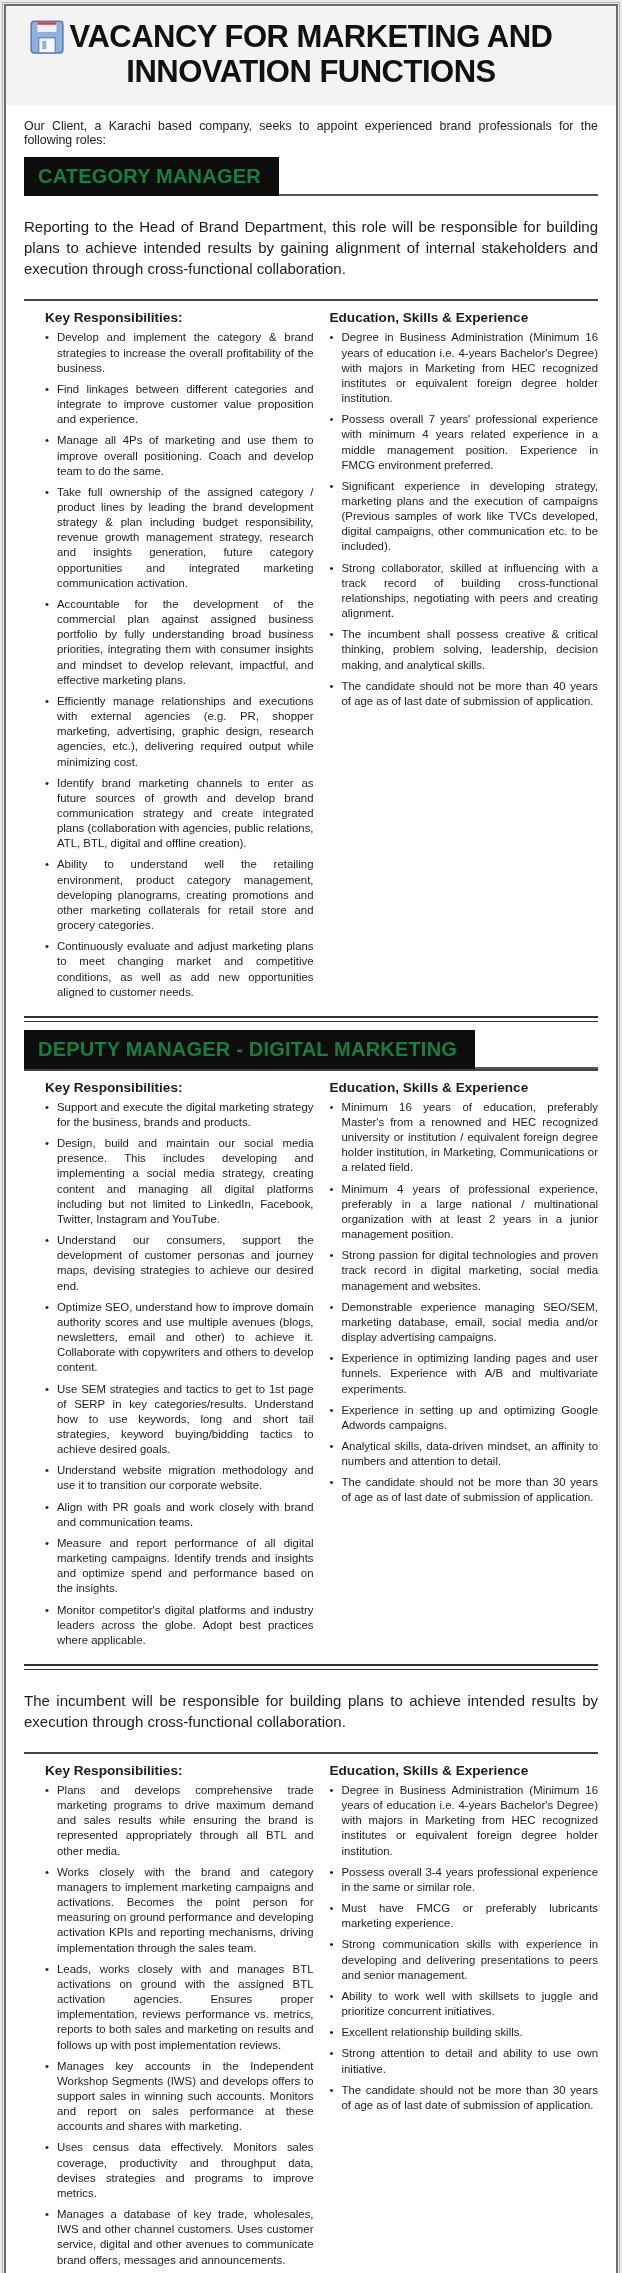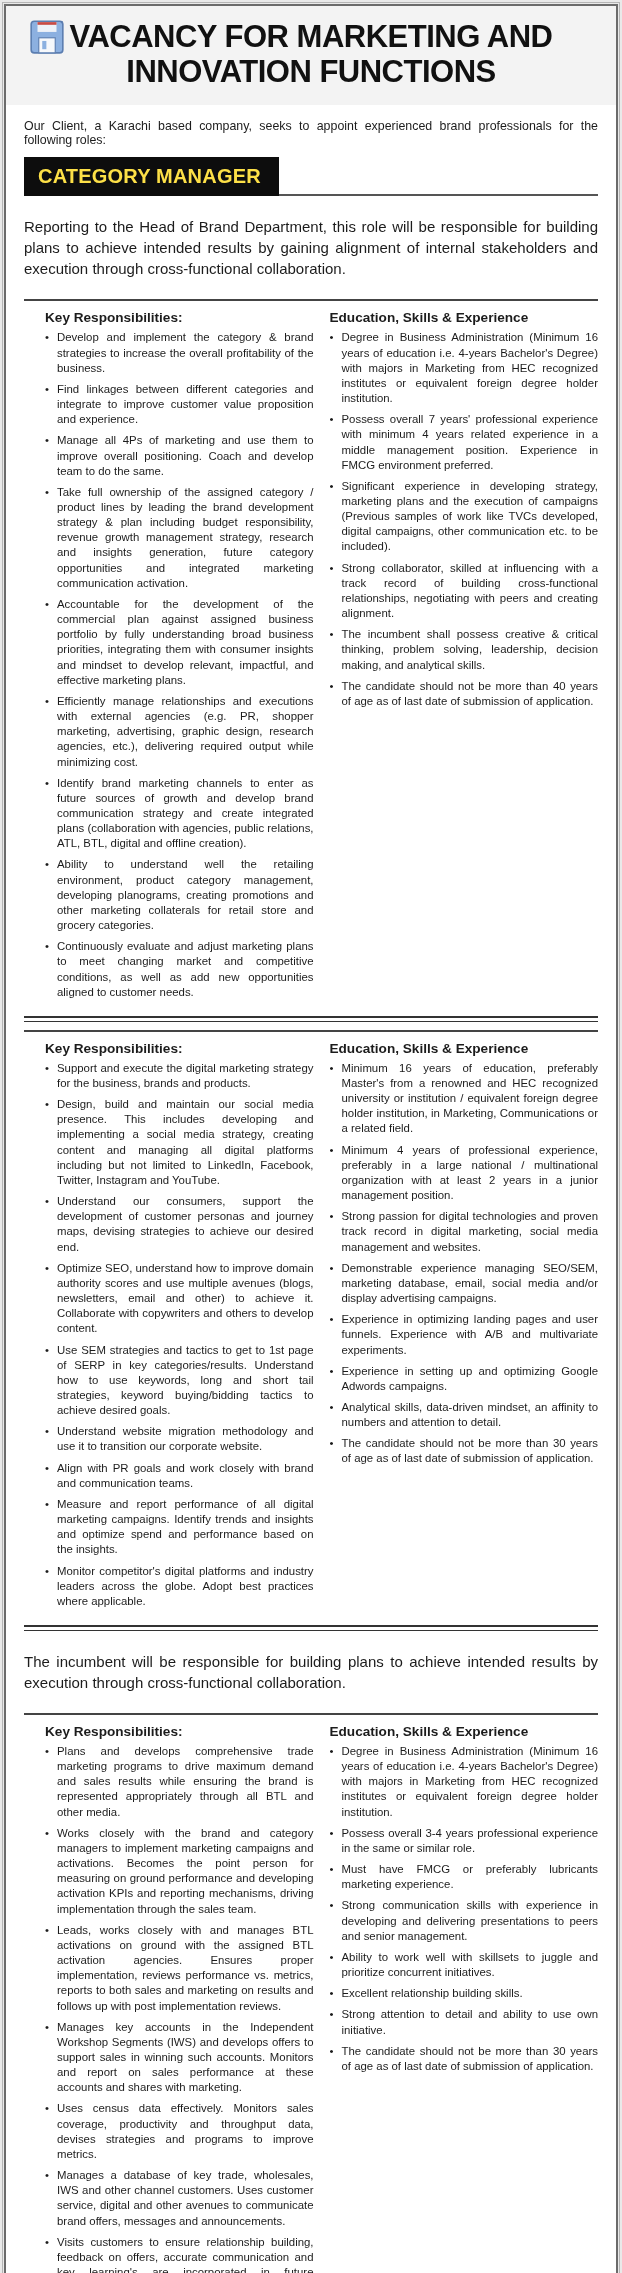--- a/index.html
+++ b/index.html
@@ -48,21 +48,21 @@
     margin:4px 0 10px 0;
     text-align:justify;
   }
   .sec-head{
     border-bottom:2px solid #555;
     margin-top:2px;
   }
   .sec-title{
     display:inline-block;
     background:#0d0d0d;
-    color:#fde047;
+    color:#15803d;
     font-weight:bold;
     font-size:20px;
     letter-spacing:0.2px;
     padding:6px 16px 6px 12px;
     border:2px solid #0d0d0d;
     margin-bottom:-2px;
   }
   .summary{
     font-size:15px;
     line-height:1.4;
@@ -155,20 +155,23 @@
               <li>Strong collaborator, skilled at influencing with a track record of building cross-functional relationships, negotiating with peers and creating alignment.</li>
               <li>The incumbent shall possess creative &amp; critical thinking, problem solving, leadership, decision making, and analytical skills.</li>
               <li>The candidate should not be more than 40 years of age as of last date of submission of application.</li>
             </ul>
         </div>
       </div>
     </div>
 
     <div class="hr-double"></div>
     <div>
+      <div class="sec-head">
+        <span class="sec-title">DEPUTY MANAGER - DIGITAL MARKETING</span>
+      </div>
       <hr class="hr-strong">
       <div class="cols">
         <div class="col">
           <div class="col-heading">Key Responsibilities:</div>
           <ul class="b-list">
 
           <li>Support and execute the digital marketing strategy for the business, brands and products.</li>
               <li>Design, build and maintain our social media presence. This includes developing and implementing a social media strategy, creating content and managing all digital platforms including but not limited to LinkedIn, Facebook, Twitter, Instagram and YouTube.</li>
               <li>Understand our consumers, support the development of customer personas and journey maps, devising strategies to achieve our desired end.</li>
               <li>Optimize SEO, understand how to improve domain authority scores and use multiple avenues (blogs, newsletters, email and other) to achieve it. Collaborate with copywriters and others to develop content.</li>

